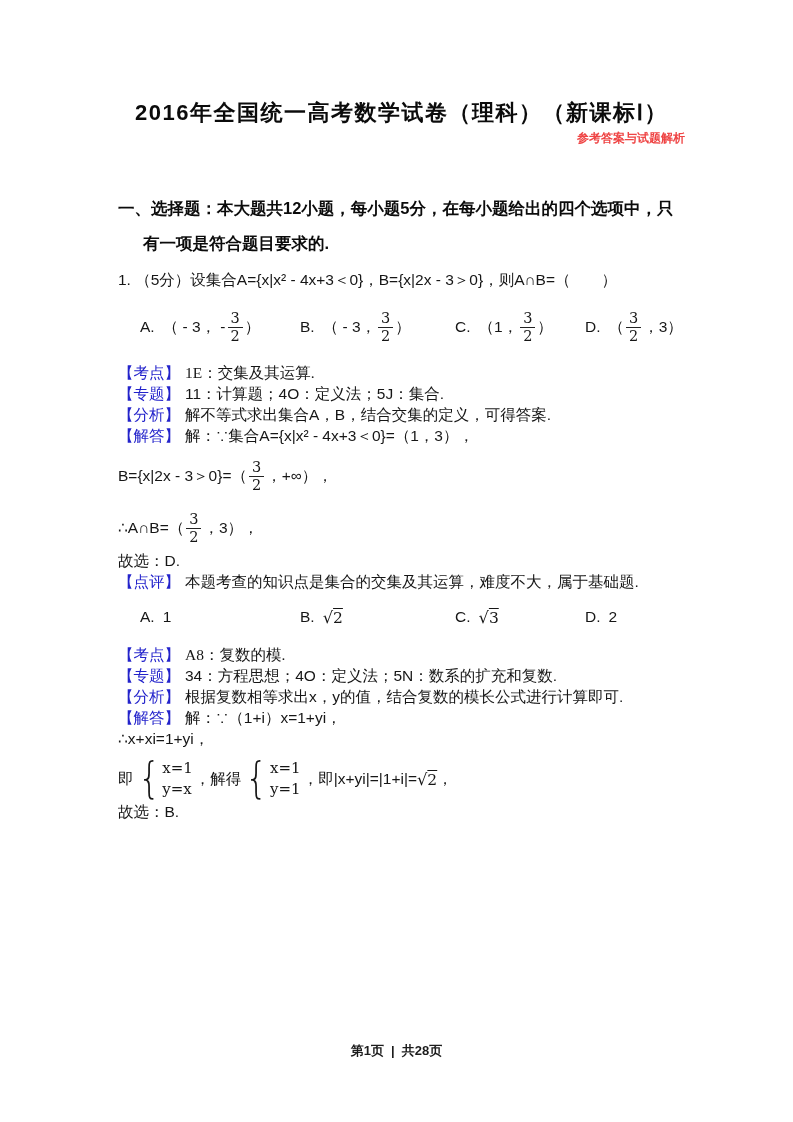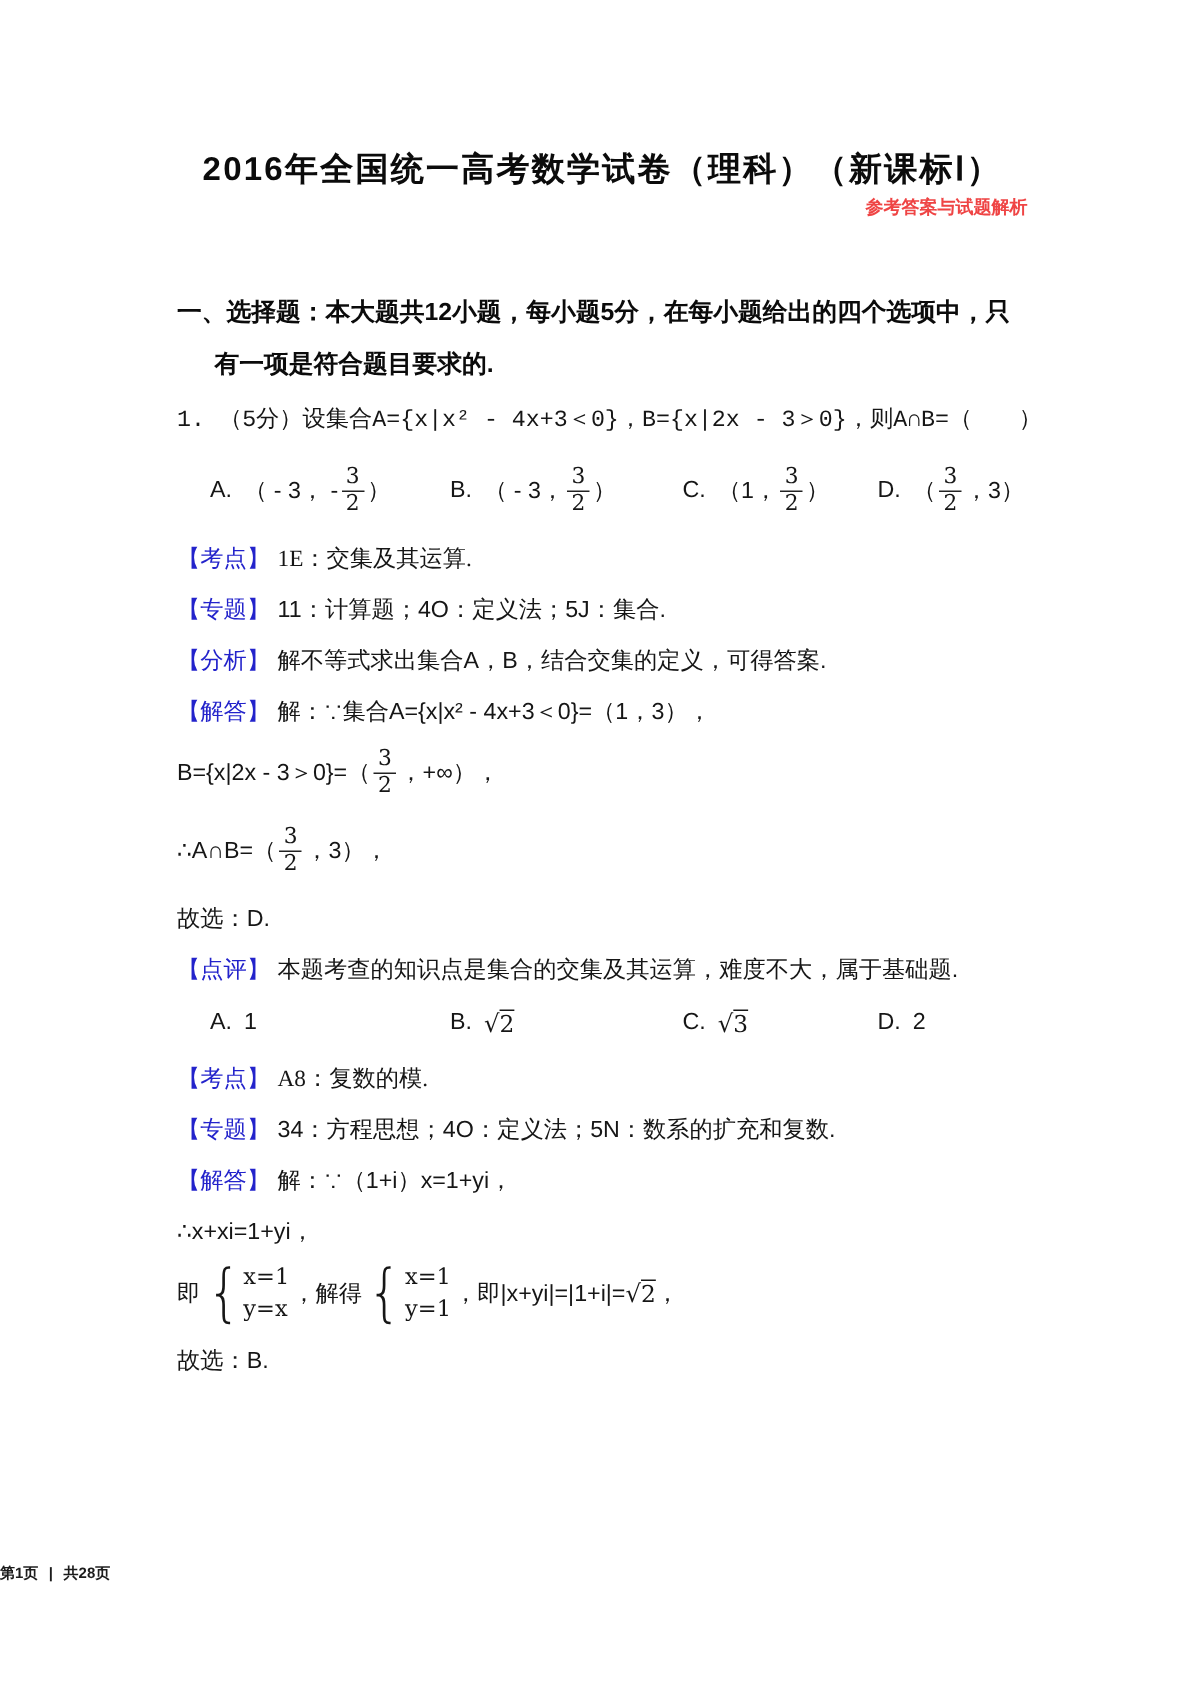--- a/index.html
+++ b/index.html
@@ -4,45 +4,45 @@
 <style>
   html,body{margin:0;padding:0;background:#ffffff;}
   body{width:793px;height:1122px;position:relative;overflow:hidden;
        font-family:"Liberation Sans",sans-serif;color:#161616;}
   .content{padding:96px 108px 0 118px;}
   .doc-title{text-align:center;font-size:22px;font-weight:bold;letter-spacing:1.5px;
              line-height:34px;white-space:nowrap;color:#0b0b0b;}
   .doc-subtitle{text-align:right;font-size:12px;font-weight:bold;margin-top:0;color:#ef4444;}
   .sec-heading{margin-top:44px;font-size:16.5px;font-weight:bold;line-height:35px;color:#0b0b0b;}
   .sec-heading .l2{padding-left:25px;}
-  .stem{margin-top:7px;font-size:15.5px;line-height:24px;white-space:nowrap;font-family:Liberation Mono, monospace;}
+  .stem{margin-top:7px;font-size:15.5px;line-height:24px;white-space:nowrap;}
   .opt-row{display:grid;grid-template-columns:160px 155px 130px 1fr;margin-left:22px;
            margin-top:12px;align-items:center;min-height:46px;font-size:15.5px;}
   .opt-row.short{min-height:30px;margin-top:10px;}
   .opt{display:flex;align-items:center;}
   .optlabel{margin-right:8px;}
   .optbody{display:inline-flex;align-items:center;}
-  .line{font-size:15.5px;line-height:21px;margin-top:13px;white-space:nowrap;}
+  .line{font-size:15.5px;line-height:21px;white-space:nowrap;}
   .mline{display:flex;align-items:center;font-size:15.5px;margin-top:8px;min-height:44px;white-space:pre;}
   .tag{color:#2323cb;margin-right:5px;}
   .frac{display:inline-flex;flex-direction:column;align-items:center;vertical-align:middle;
         font-size:14.5px;line-height:1.15;margin:0 2px;font-family:"DejaVu Serif",serif;}
   .frac .num{display:block;border-bottom:1.2px solid #222;padding:0 3px;}
   .frac .den{display:block;}
   .sqrt{display:inline-flex;align-items:baseline;font-family:"DejaVu Sans",sans-serif;}
   .sqrt .sign{font-size:1.05em;}
   .sqrt .rad{text-decoration:overline;font-family:"DejaVu Serif",serif;}
   .sys{display:inline-flex;align-items:center;margin:0 2px;}
   .brace{font-size:42px;font-weight:300;line-height:0.95;font-family:"DejaVu Sans",sans-serif;
          transform:scaleX(0.85);}
   .syscol{display:inline-flex;flex-direction:column;line-height:1.4;font-size:15px;
           font-family:"DejaVu Serif",serif;}
   .qblock2{margin-top:36px;}
   .gap-lg{margin-top:12px;font-family:Liberation Serif, serif;}
-  .footer{position:absolute;top:1042px;left:0;right:0;text-align:left;font-size:10px;
+  .footer{position:absolute;top:1042px;left:0;right:0;text-align:center;font-size:13px;
           font-weight:bold;color:#1c1c1c;}
   .footer .sep{padding:0 7px;}
 </style>
 </head>
 <body>
 
 <div class="content">
 
   <div class="doc-title">2016年全国统一高考数学试卷（理科）（新课标Ⅰ）</div>
   <div class="doc-subtitle">参考答案与试题解析</div>
@@ -153,20 +153,23 @@
     </div>
   </div>
 
   <div class="line gap-lg">
     <span class="tag">【考点】</span><span>A8：复数的模.</span>
   </div>
   <div class="line">
     <span class="tag">【专题】</span><span>34：方程思想；4O：定义法；5N：数系的扩充和复数.</span>
   </div>
   <div class="line">
+    <span class="tag">【分析】</span><span>根据复数相等求出x，y的值，结合复数的模长公式进行计算即可.</span>
+  </div>
+  <div class="line">
     <span class="tag">【解答】</span><span>解：∵（1+i）x=1+yi，</span>
   </div>
   <div class="line">∴x+xi=1+yi，</div>
   <div class="mline">
     <span>即</span>
     <span class="sys"><span class="brace">{</span><span class="syscol"><span>x=1</span><span>y=x</span></span></span>
     <span>，解得</span>
     <span class="sys"><span class="brace">{</span><span class="syscol"><span>x=1</span><span>y=1</span></span></span>
     <span>，即|x+yi|=|1+i|=</span><span class="sqrt"><span class="sign">√</span><span class="rad">2</span></span><span>，</span>
   </div>

